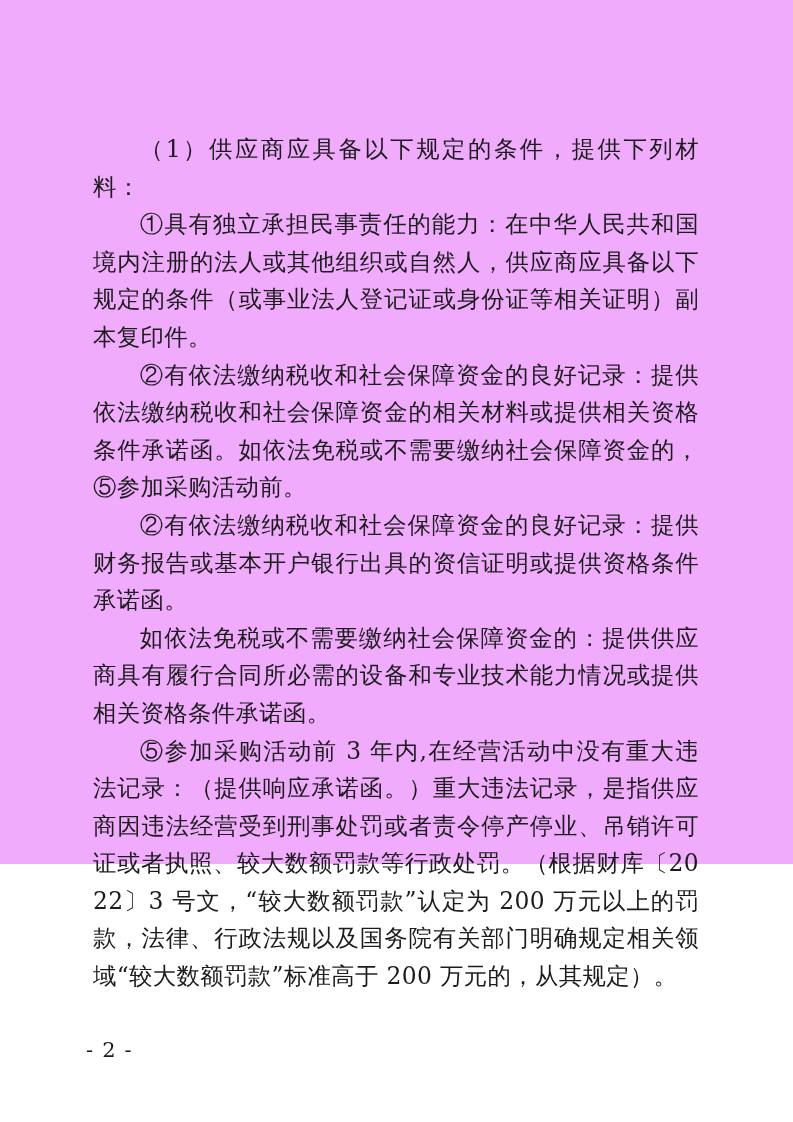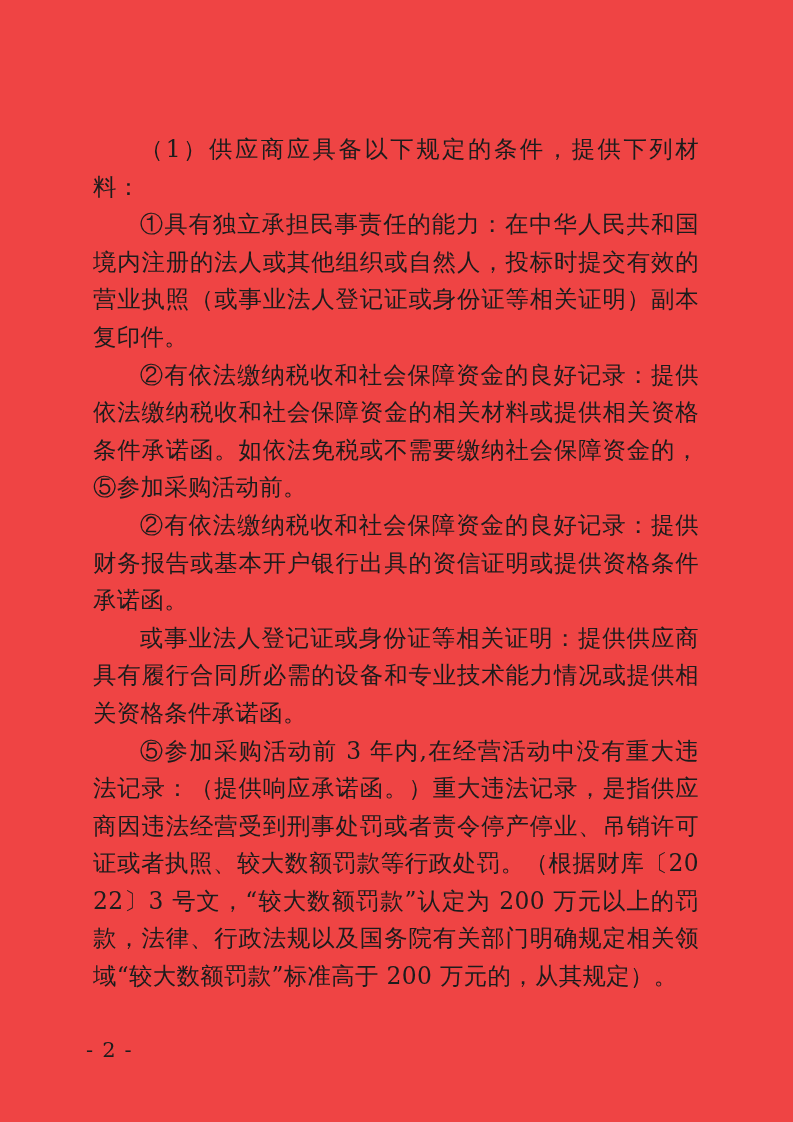--- a/index.html
+++ b/index.html
@@ -14,22 +14,22 @@
     overflow: hidden;
     font-family: "DejaVu Serif", "Liberation Serif", serif;
     color: #1a1a1a;
   }
 
   #page {
     position: absolute;
     left: 0;
     top: 0;
     width: 793px;
-    height: 1122px;
-    background: #ef4444;
+    height: 864px;
+    background: #f0abfc;
   }
 
   #content {
     position: absolute;
     left: 93px;
     top: 131px;
     width: 606px;
   }
 
   .para {
@@ -63,27 +63,27 @@
 </style>
 </head>
 <body>
 
 <div id="page">
 
   <div id="content">
 
     <p class="para">（1）供应商应具备以下规定的条件，提供下列材料：</p>
 
-    <p class="para">①具有独立承担民事责任的能力：在中华人民共和国境内注册的法人或其他组织或自然人，投标时提交有效的营业执照（或事业法人登记证或身份证等相关证明）副本复印件。</p>
+    <p class="para">①具有独立承担民事责任的能力：在中华人民共和国境内注册的法人或其他组织或自然人，供应商应具备以下规定的条件（或事业法人登记证或身份证等相关证明）副本复印件。</p>
 
     <p class="para">②有依法缴纳税收和社会保障资金的良好记录：提供依法缴纳税收和社会保障资金的相关材料或提供相关资格条件承诺函。如依法免税或不需要缴纳社会保障资金的，⑤参加采购活动前。</p>
 
     <p class="para">②有依法缴纳税收和社会保障资金的良好记录：提供财务报告或基本开户银行出具的资信证明或提供资格条件承诺函。</p>
 
-    <p class="para">或事业法人登记证或身份证等相关证明：提供供应商具有履行合同所必需的设备和专业技术能力情况或提供相关资格条件承诺函。</p>
+    <p class="para">如依法免税或不需要缴纳社会保障资金的：提供供应商具有履行合同所必需的设备和专业技术能力情况或提供相关资格条件承诺函。</p>
 
     <p class="para">⑤参加采购活动前 3 年内,在经营活动中没有重大违法记录：（提供响应承诺函。）重大违法记录，是指供应商因违法经营受到刑事处罚或者责令停产停业、吊销许可证或者执照、较大数额罚款等行政处罚。（根据财库〔2022〕3 号文，“较大数额罚款”认定为 200 万元以上的罚款，法律、行政法规以及国务院有关部门明确规定相关领域“较大数额罚款”标准高于 200 万元的，从其规定）。</p>
 
   </div>
 
   <div id="footer">- 2 -</div>
 
 </div>
 
 </body></html>

